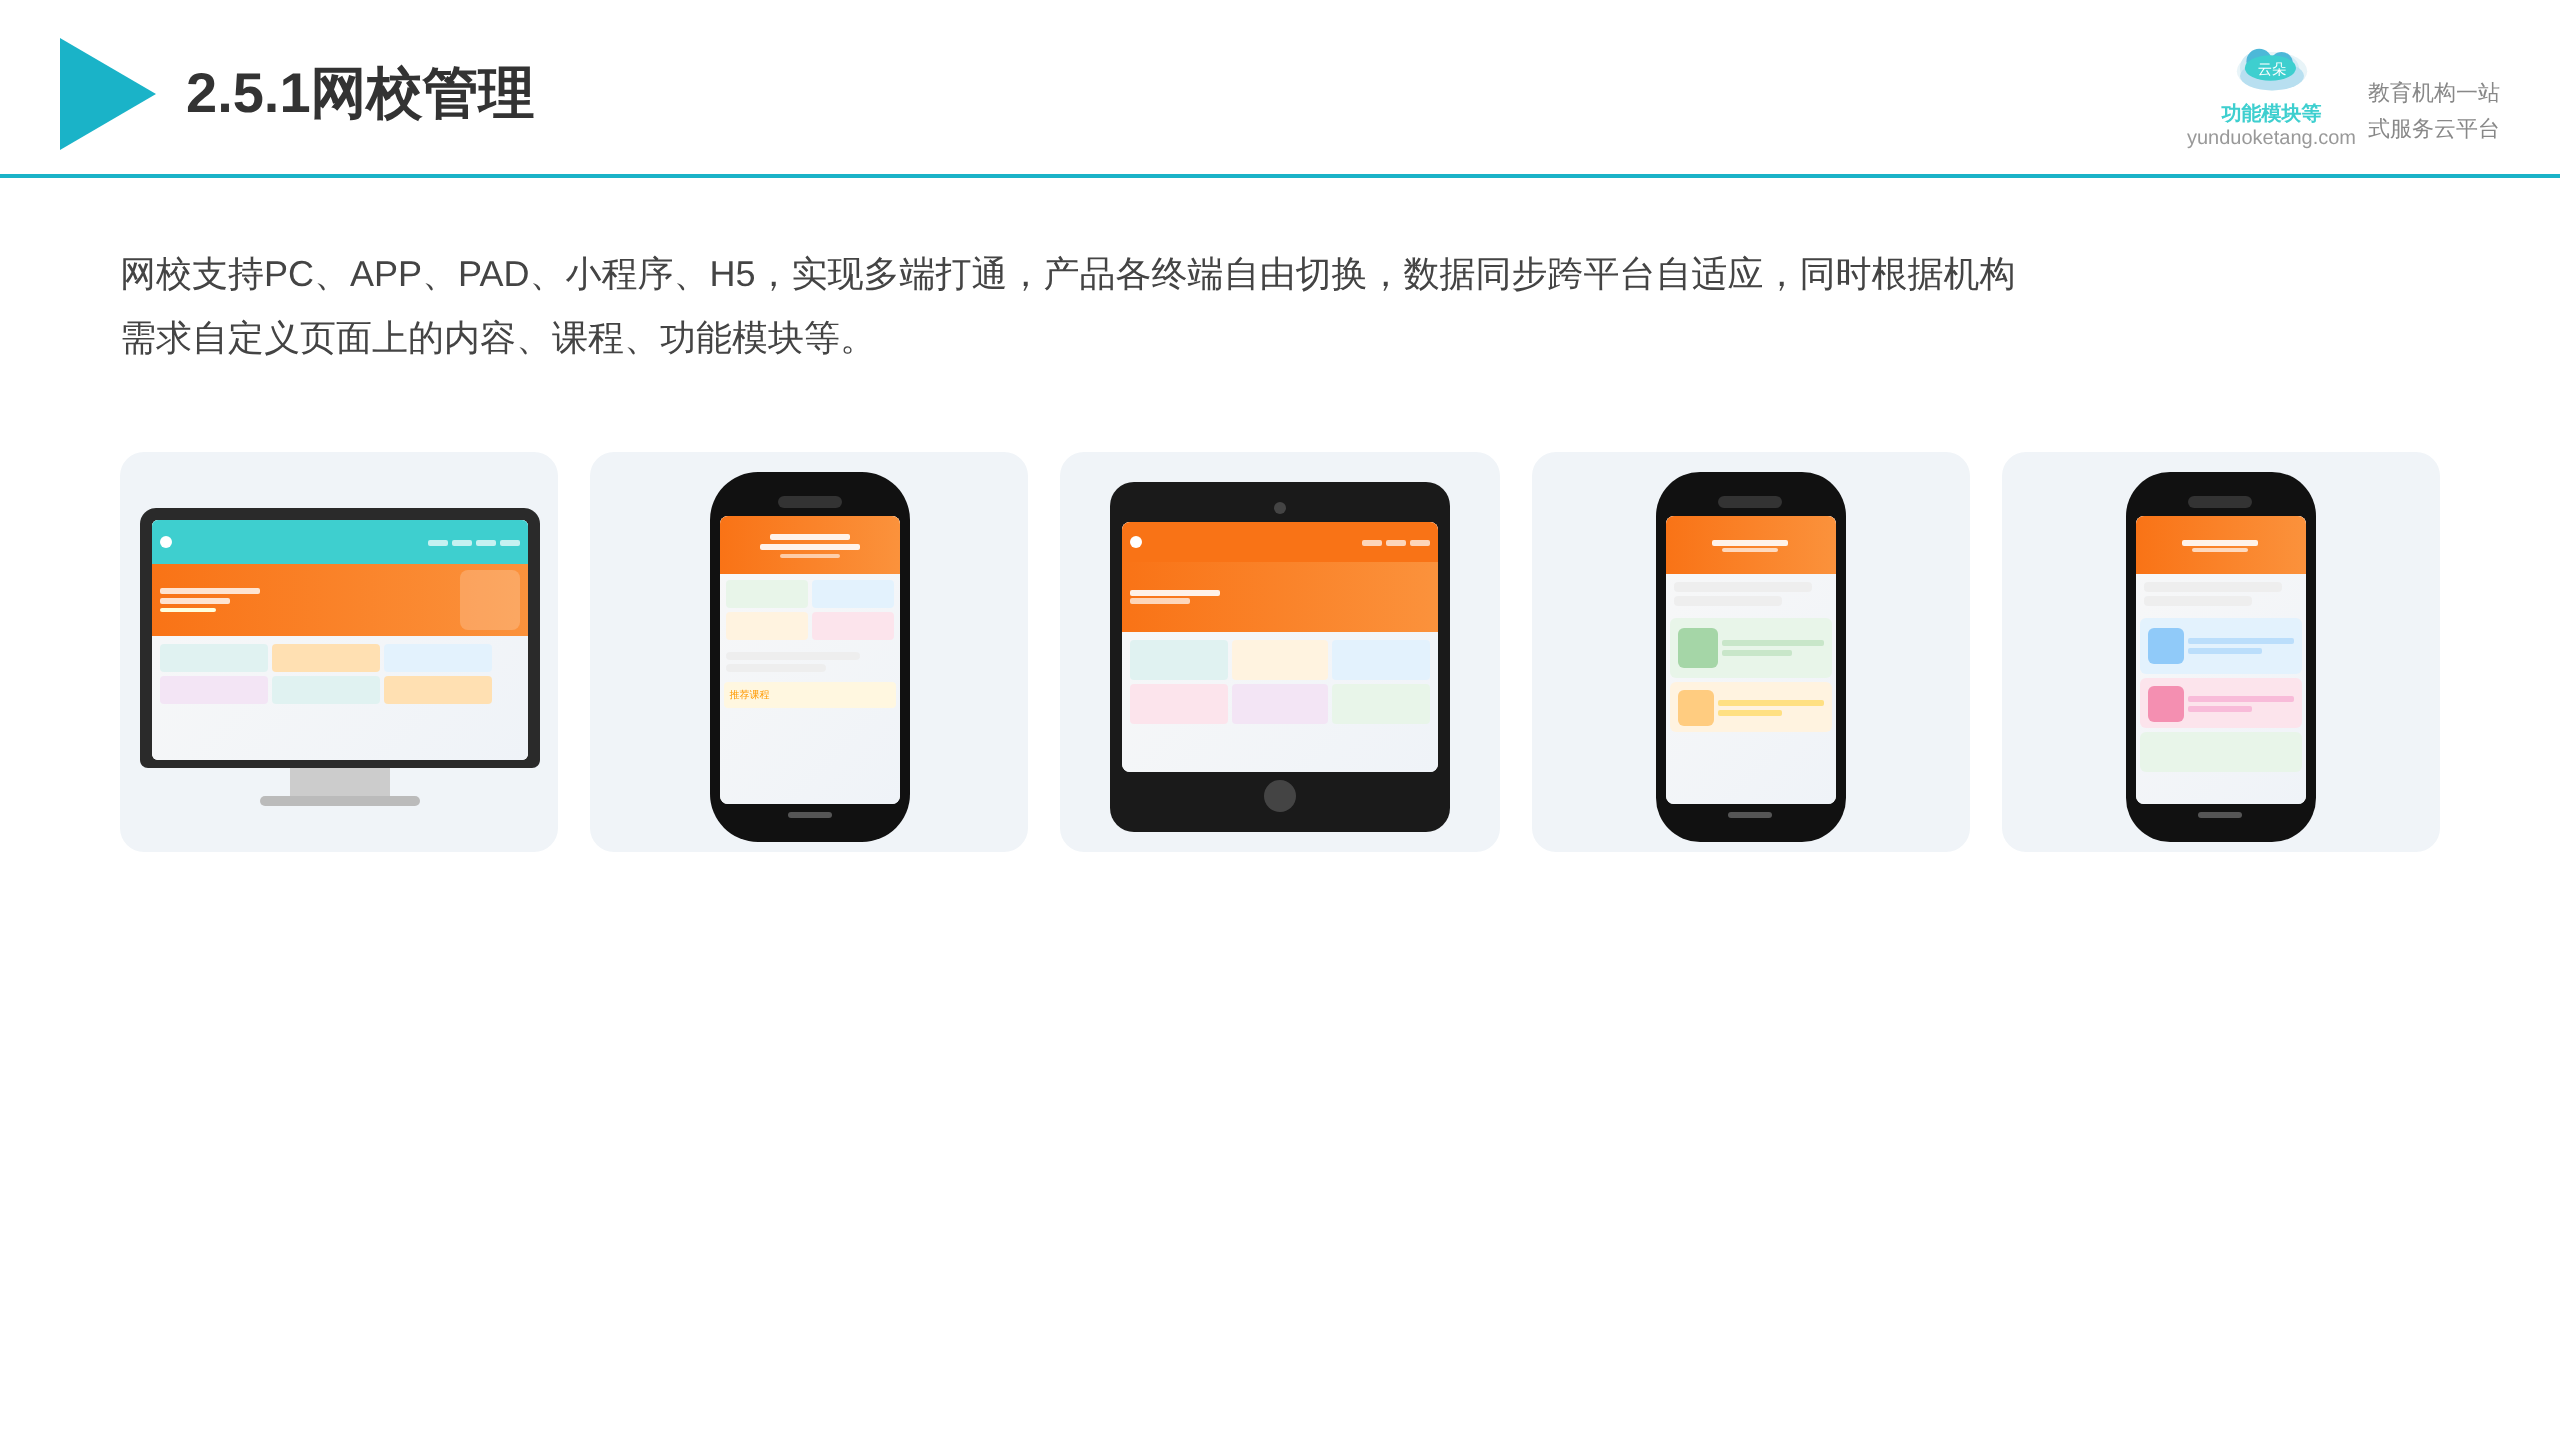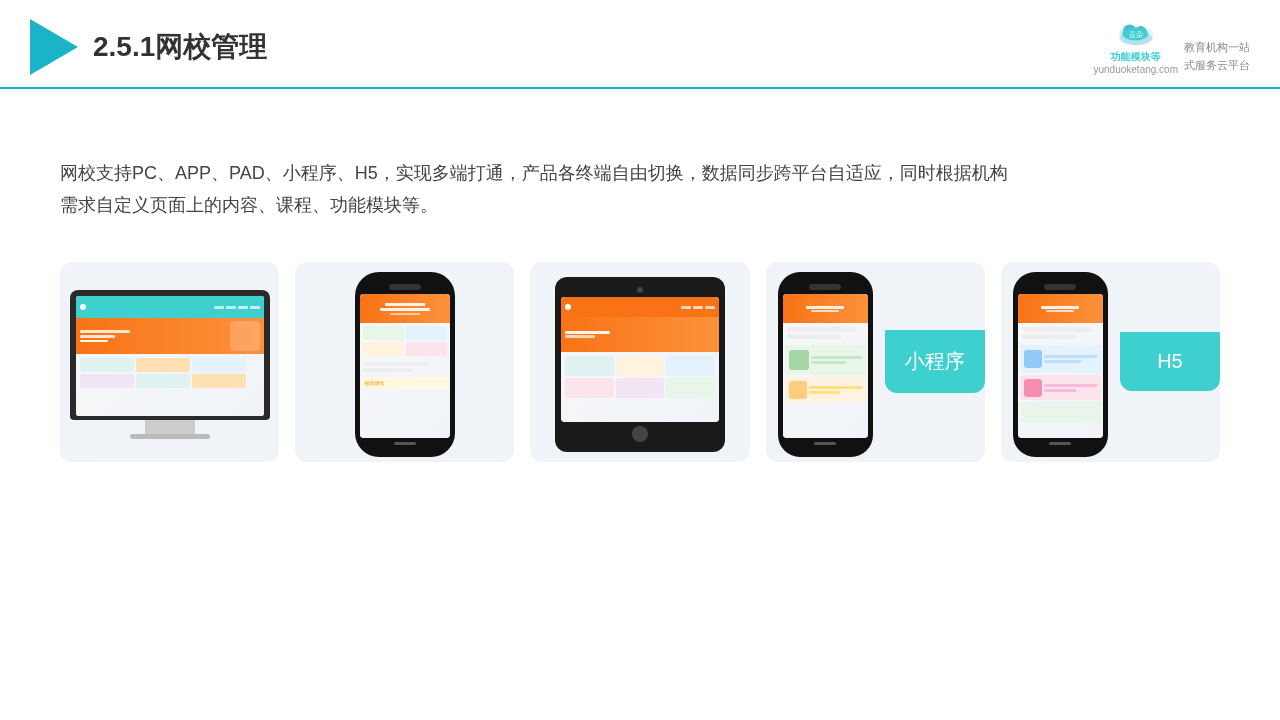--- a/index.html
+++ b/index.html
@@ -323,21 +323,21 @@
         <span style="font-size:10px;color:#3ecfcf;font-weight:bold;">功能模块等</span>
         <span style="font-size:10px;color:#999;">yunduoketang.com</span>
       </div>
       <div class="brand-tagline" style="white-space:pre-line;font-size:11px;color:#888;line-height:1.6;margin-top:20px;">教育机构一站
 式服务云平台</div>
     </div>
   </div>
 </div>
 
 <div class="description">
-  <p style="white-space:pre-line;margin-top:36px;">网校支持PC、APP、PAD、小程序、H5，实现多端打通，产品各终端自由切换，数据同步跨平台自适应，同时根据机构
+  <p style="white-space:pre-line;">网校支持PC、APP、PAD、小程序、H5，实现多端打通，产品各终端自由切换，数据同步跨平台自适应，同时根据机构
 需求自定义页面上的内容、课程、功能模块等。</p>
 </div>
 
 <div class="cards-container">
 
   <div class="card">
     <div class="card-image-area">
       <div class="pc-monitor">
         <div class="monitor-frame">
           <div class="monitor-screen">
@@ -471,21 +471,20 @@
               <div style="flex:1;display:flex;flex-direction:column;gap:2px;">
                 <div style="height:3px;background:#ffe082;border-radius:1px;"></div>
                 <div style="height:3px;background:#ffe082;border-radius:1px;width:60%;"></div>
               </div>
             </div>
           </div>
         </div>
         <div class="phone-home"></div>
       </div>
     </div>
-    <div class="card-label">小程序</div>
   </div>
 
   <div class="card">
     <div class="card-image-area">
       <div class="phone-frame" style="width:95px;height:185px;border-radius:22px;">
         <div class="phone-notch"></div>
         <div class="phone-screen">
           <div class="screen-content">
             <div style="height:20%;background:linear-gradient(90deg,#f97316,#fb923c);display:flex;align-items:center;justify-content:center;">
               <div style="display:flex;flex-direction:column;align-items:center;gap:1px;">
@@ -510,16 +509,15 @@
                 <div style="height:3px;background:#f8bbd9;border-radius:1px;"></div>
                 <div style="height:3px;background:#f8bbd9;border-radius:1px;width:60%;"></div>
               </div>
             </div>
             <div style="padding:2px 4px;background:#e8f5e9;margin:2px;border-radius:3px;height:20px;"></div>
           </div>
         </div>
         <div class="phone-home"></div>
       </div>
     </div>
-    <div class="card-label">H5</div>
   </div>
 
 </div>
 
 </body></html>

